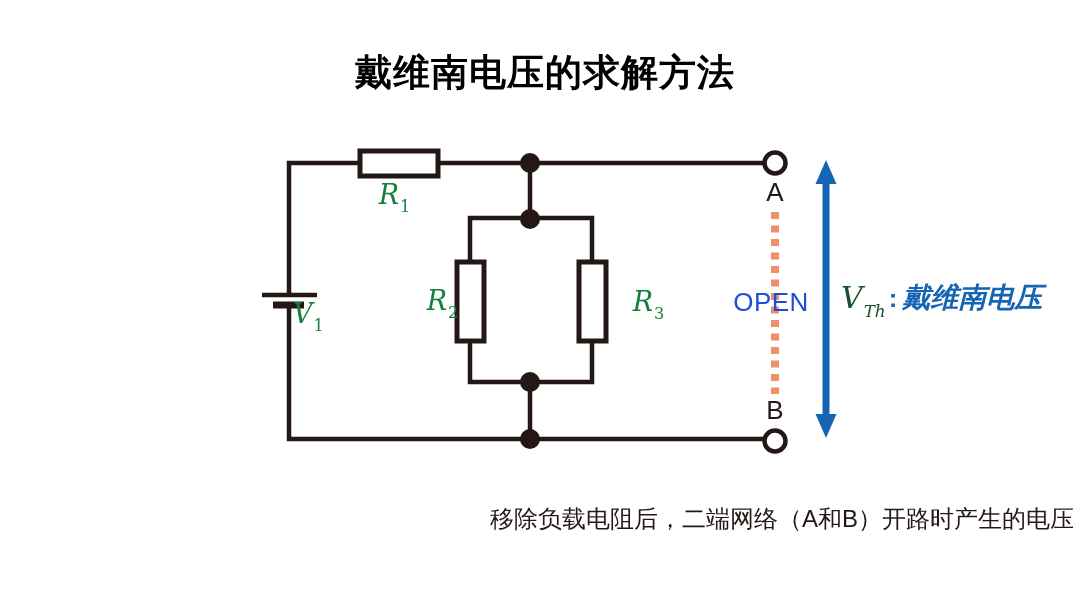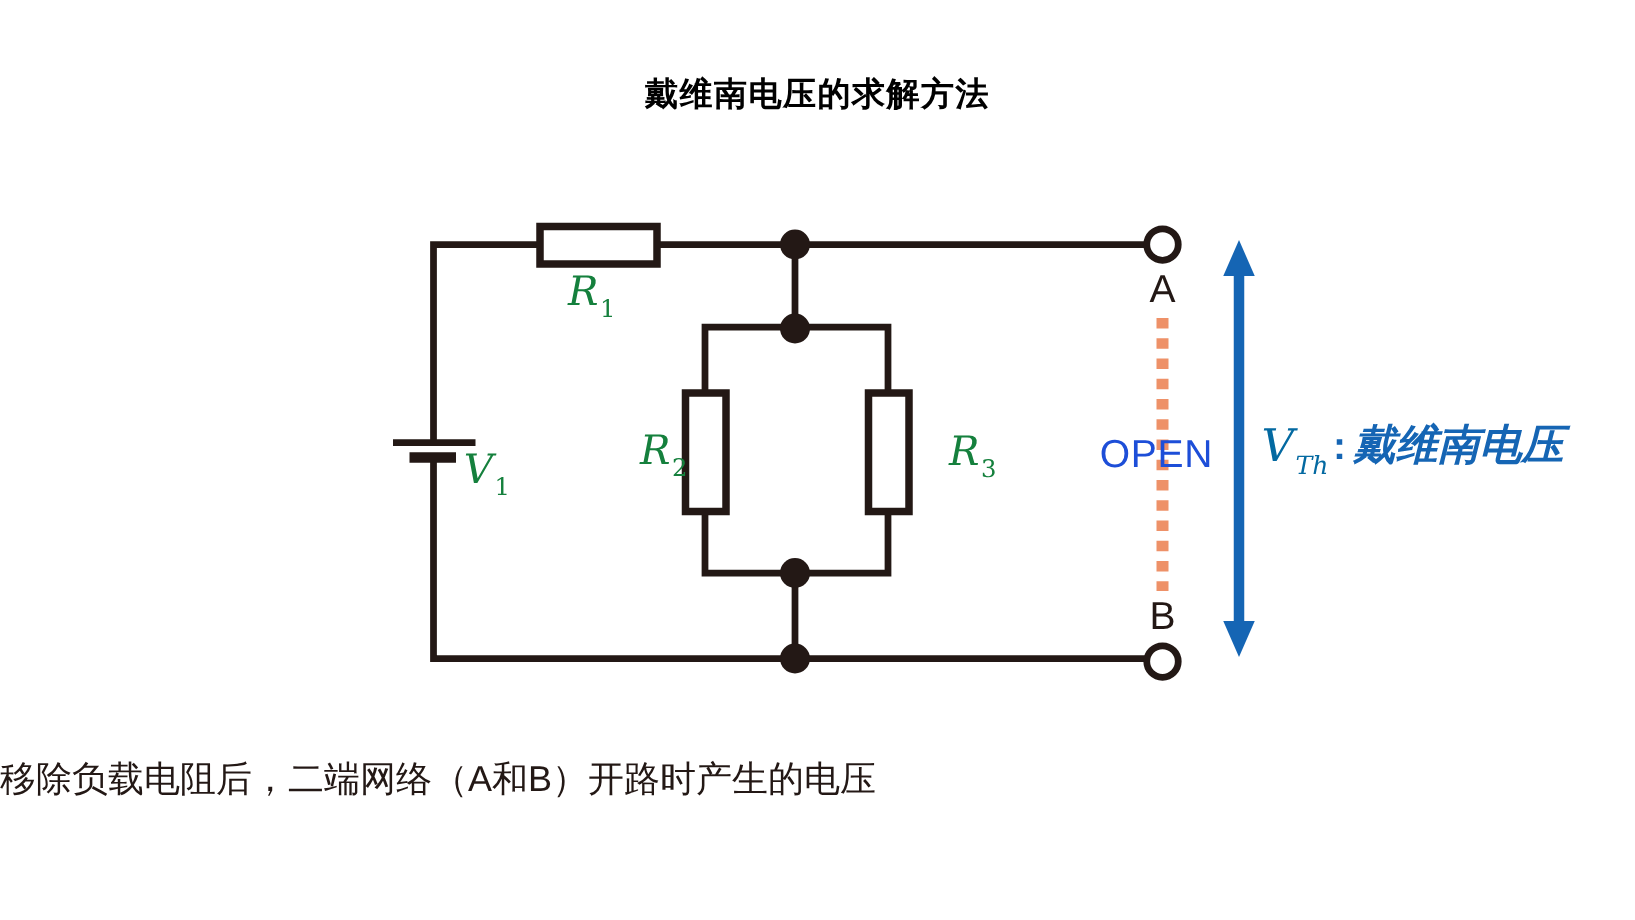--- a/index.html
+++ b/index.html
@@ -7,27 +7,27 @@
     position:relative;
     width:1090px;height:613px;
     background:#ffffff;
     overflow:hidden;
     font-family:"Liberation Sans", sans-serif;
     color:#231815;
   }
   .page-title{
     position:absolute;top:48px;left:0;right:0;
     text-align:center;
-    font-size:22px;font-weight:700;
+    font-size:37px;font-weight:700;
     letter-spacing:1px;
     color:#000000;
   }
   .caption{
     position:absolute;top:503px;left:0;right:16px;
-    text-align:left;
+    text-align:right;
     font-size:24px;font-weight:400;
     color:#231815;
   }
   svg.circuit{position:absolute;left:0;top:0;}
   .clabel{
     position:absolute;
     transform:translate(-50%,-50%);
     white-space:nowrap;
     line-height:1;
   }
@@ -47,21 +47,21 @@
   .open-label{
     font-size:26px;font-weight:400;
     color:#1d4ed8;letter-spacing:0.5px;
   }
   .vth-label{
     position:absolute;left:841px;top:300px;
     transform:translateY(-50%);
     white-space:nowrap;line-height:1;
     color:#1565B4;
   }
-  .vth-label .sym{color:#0369a1;font-size:30px;}
+  .vth-label .sym{color:#14532d;font-size:30px;}
   .vth-label .sym sub{font-style:italic;font-size:0.56em;}
   .vth-sep{
     font-size:26px;font-weight:700;
     margin:0 5px 0 4px;vertical-align:1px;
   }
   .vth-name{
     font-size:28px;font-weight:700;vertical-align:1px;font-style:italic;
   }
 </style>
 </head>
@@ -114,21 +114,21 @@
       <polygon points="826,438 815.5,414 836.5,414"></polygon>
     </g>
   </svg>
 
   <div class="clabel sym" style="left:394px;top:197px;"><span>R</span><sub>1</sub></div>
 
   <div class="clabel sym" style="left:442px;top:303px;"><span>R</span><sub>2</sub></div>
 
   <div class="clabel sym" style="left:625px;top:304px;padding-left:46px;"><span>R</span><sub>3</sub></div>
 
-  <div class="clabel sym" style="left:324px;top:316px;"><span>V</span><sub>1</sub></div>
+  <div class="clabel sym" style="left:308px;top:316px;"><span>V</span><sub>1</sub></div>
 
   <div class="clabel term-label" style="left:775px;top:192px;">A</div>
 
   <div class="clabel term-label" style="left:775px;top:410px;">B</div>
 
   <div class="clabel open-label" style="left:771px;top:302px;">OPEN</div>
 
   <div class="vth-label"><span class="sym"><span>V</span><sub>Th</sub></span><span class="vth-sep">:</span><span class="vth-name">戴维南电压</span></div>
 
   <div class="caption">移除负载电阻后，二端网络（A和B）开路时产生的电压</div>

